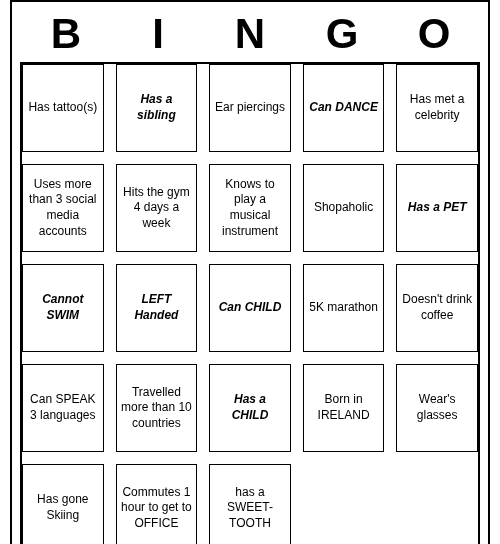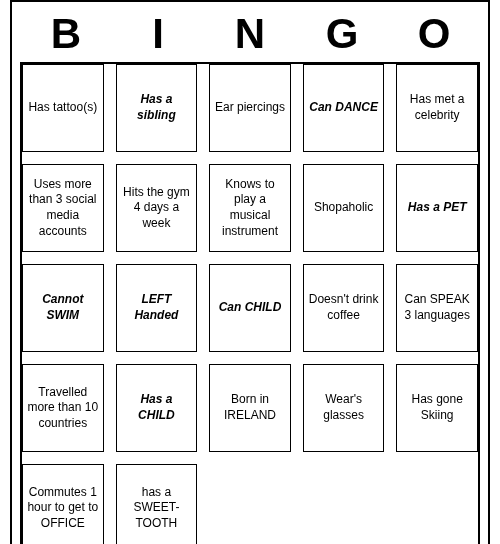--- a/index.html
+++ b/index.html
@@ -73,20 +73,21 @@
       <div class="bingo-cell bold">Can DANCE</div>
       <div class="bingo-cell">Has met a celebrity</div>
       <div class="bingo-cell">Uses more than 3 social media accounts</div>
       <div class="bingo-cell">Hits the gym 4 days a week</div>
       <div class="bingo-cell">Knows to play a musical instrument</div>
       <div class="bingo-cell">Shopaholic</div>
       <div class="bingo-cell bold">Has a PET</div>
       <div class="bingo-cell bold">Cannot SWIM</div>
       <div class="bingo-cell bold">LEFT Handed</div>
       <div class="bingo-cell bold">Can CHILD</div>
+      <div class="bingo-cell">5K marathon</div>
       <div class="bingo-cell">Doesn't drink coffee</div>
       <div class="bingo-cell">Can SPEAK 3 languages</div>
       <div class="bingo-cell">Travelled more than 10 countries</div>
       <div class="bingo-cell bold">Has a CHILD</div>
       <div class="bingo-cell">Born in IRELAND</div>
       <div class="bingo-cell">Wear's glasses</div>
       <div class="bingo-cell">Has gone Skiing</div>
       <div class="bingo-cell">Commutes 1 hour to get to OFFICE</div>
       <div class="bingo-cell">has a SWEET-TOOTH</div>
     </div>

